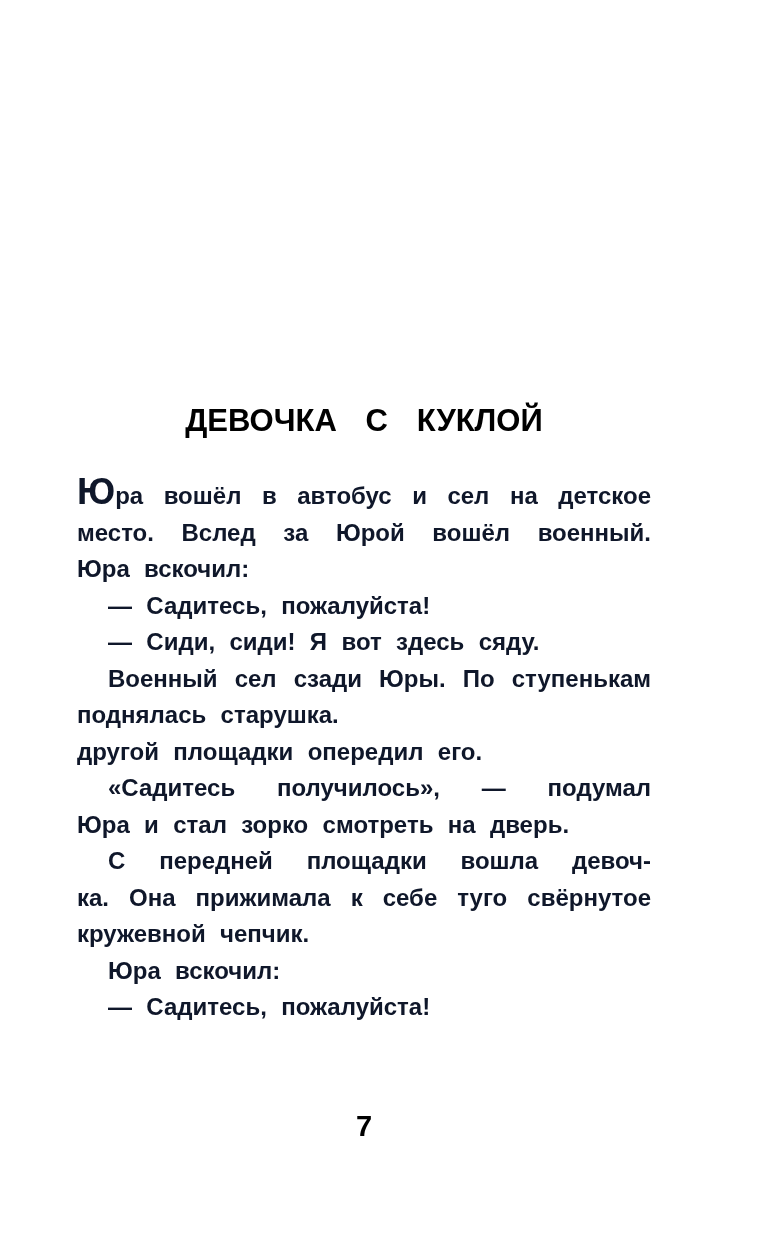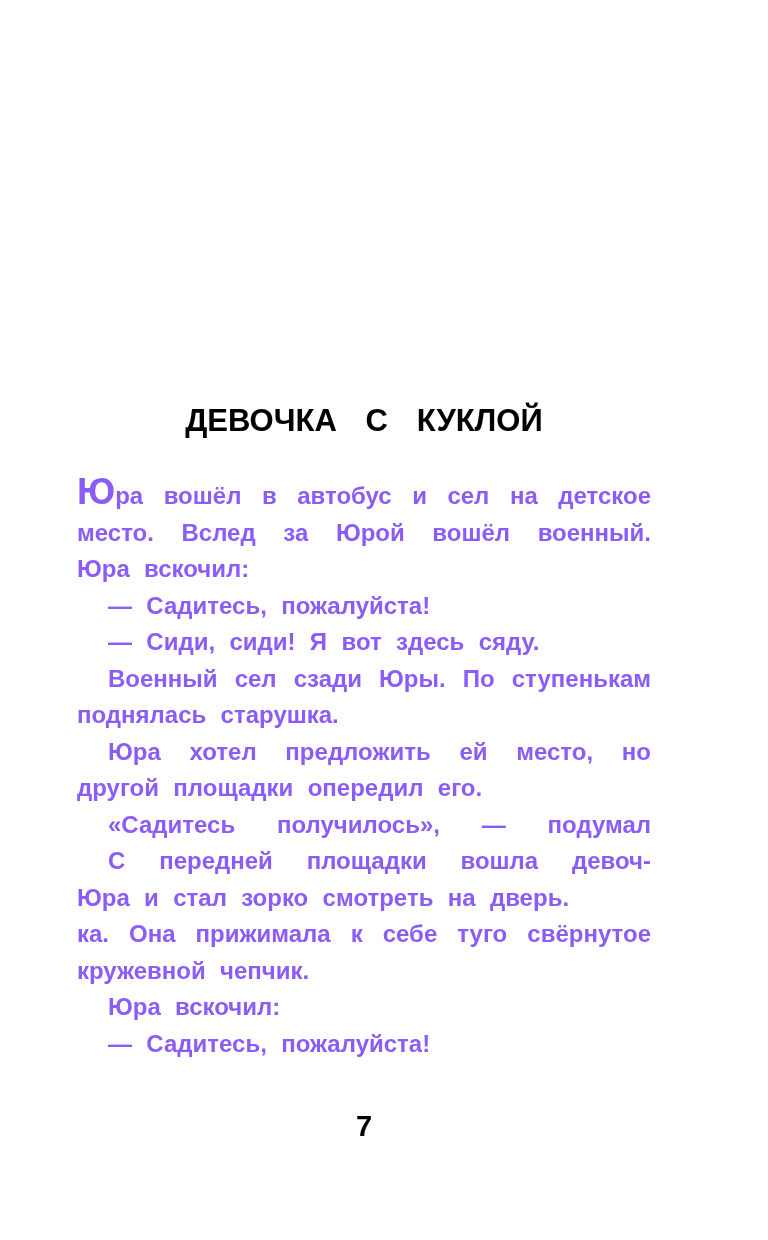--- a/index.html
+++ b/index.html
@@ -32,21 +32,21 @@
     color: #000000;
   }
   .text-block {
     position: absolute;
     top: 474px;
     left: 77px;
     width: 574px;
     font-size: 24px;
     font-weight: 600;
     line-height: 36.5px;
-    color: #8b5cf6;
+    color: #0f172a;
   }
   .line {
     word-spacing: 0.32em;
     white-space: nowrap;
   }
   .line.fill {
     white-space: normal;
     word-spacing: normal;
     text-align: justify;
     text-align-last: justify;
@@ -80,25 +80,24 @@
   <div class="title">ДЕВОЧКА  С  КУКЛОЙ</div>
 
   <div class="text-block">
       <div class="line fill"><span class="initial">Ю</span>ра вошёл в автобус и сел на детское</div>
       <div class="line fill">место. Вслед за Юрой вошёл военный.</div>
       <div class="line">Юра вскочил:</div>
       <div class="line indent">— Садитесь, пожалуйста!</div>
       <div class="line indent">— Сиди, сиди! Я вот здесь сяду.</div>
       <div class="line indent fill">Военный сел сзади Юры. По ступенькам</div>
       <div class="line">поднялась старушка.</div>
-      <div class="line indent fill">Юра хотел предложить ей место, но</div>
       <div class="line">другой площадки опередил его.</div>
       <div class="line indent fill">«Садитесь получилось», — подумал</div>
+      <div class="line">Юра и стал зорко смотреть на дверь.</div>
       <div class="line indent fill">С передней площадки вошла девоч-</div>
-      <div class="line">Юра и стал зорко смотреть на дверь.</div>
       <div class="line fill">ка. Она прижимала к себе туго свёрнутое</div>
       <div class="line">кружевной чепчик.</div>
       <div class="line indent">Юра вскочил:</div>
       <div class="line indent">— Садитесь, пожалуйста!</div>
     </div>
 
   <div class="page-number">7</div>
 </div>
 
 </body></html>

